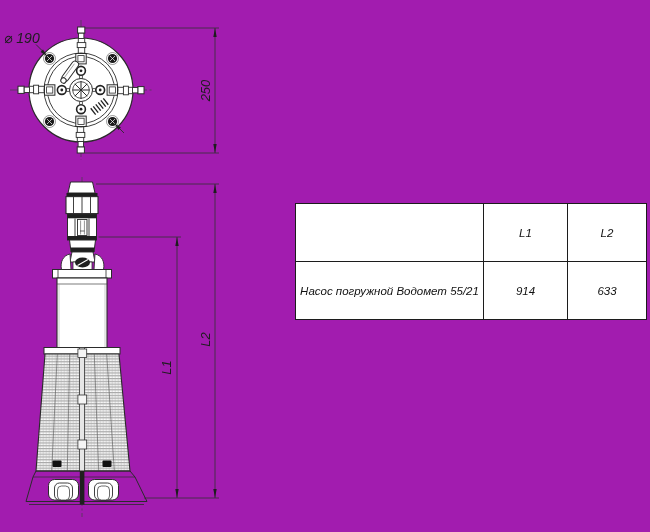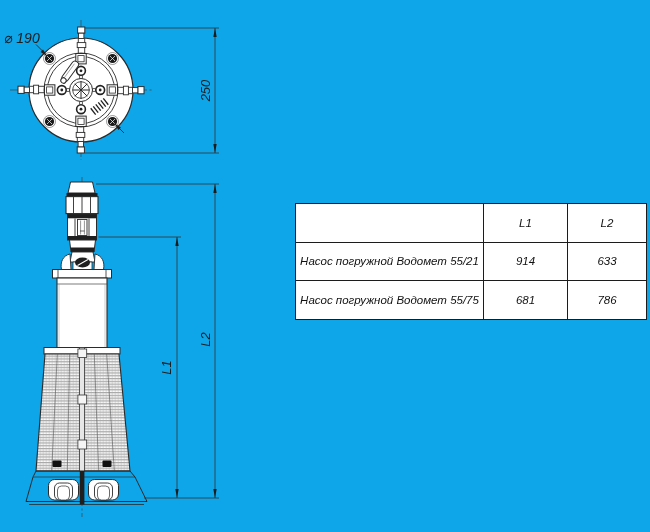--- a/index.html
+++ b/index.html
@@ -1,17 +1,17 @@
 <!DOCTYPE html>
 <html><head>
 <meta charset="utf-8">
 <style>
   html,body{margin:0;padding:0;background:#fff;}
   body{font-family:"Liberation Sans","DejaVu Sans",sans-serif;}
-  .canvas{position:relative;width:650px;height:532px;background:#0ea5e9;overflow:hidden;}
+  .canvas{position:relative;width:650px;height:532px;background:#a21caf;overflow:hidden;}
   .canvas svg{position:absolute;left:0;top:0;}
   table.dims{
     position:absolute;left:295px;top:203px;width:352px;height:117px;
     border-collapse:collapse;table-layout:fixed;background:#fff;
   }
   table.dims td{
     border:1px solid #1c1c1c;
     font-style:italic;font-size:11.5px;color:#111;
     text-align:center;vertical-align:middle;padding:0 2px;
     font-family:"Liberation Sans","DejaVu Sans",sans-serif;
@@ -242,21 +242,16 @@
     <tr>
       <td></td>
       <td>L1</td>
       <td>L2</td>
     </tr>
     <tr>
       <td>Насос погружной Водомет 55/21</td>
       <td>914</td>
       <td>633</td>
     </tr>
-    <tr>
-      <td>Насос погружной Водомет 55/75</td>
-      <td>681</td>
-      <td>786</td>
-    </tr>
   </tbody>
 </table>
 
 </div>
 
 </body></html>

